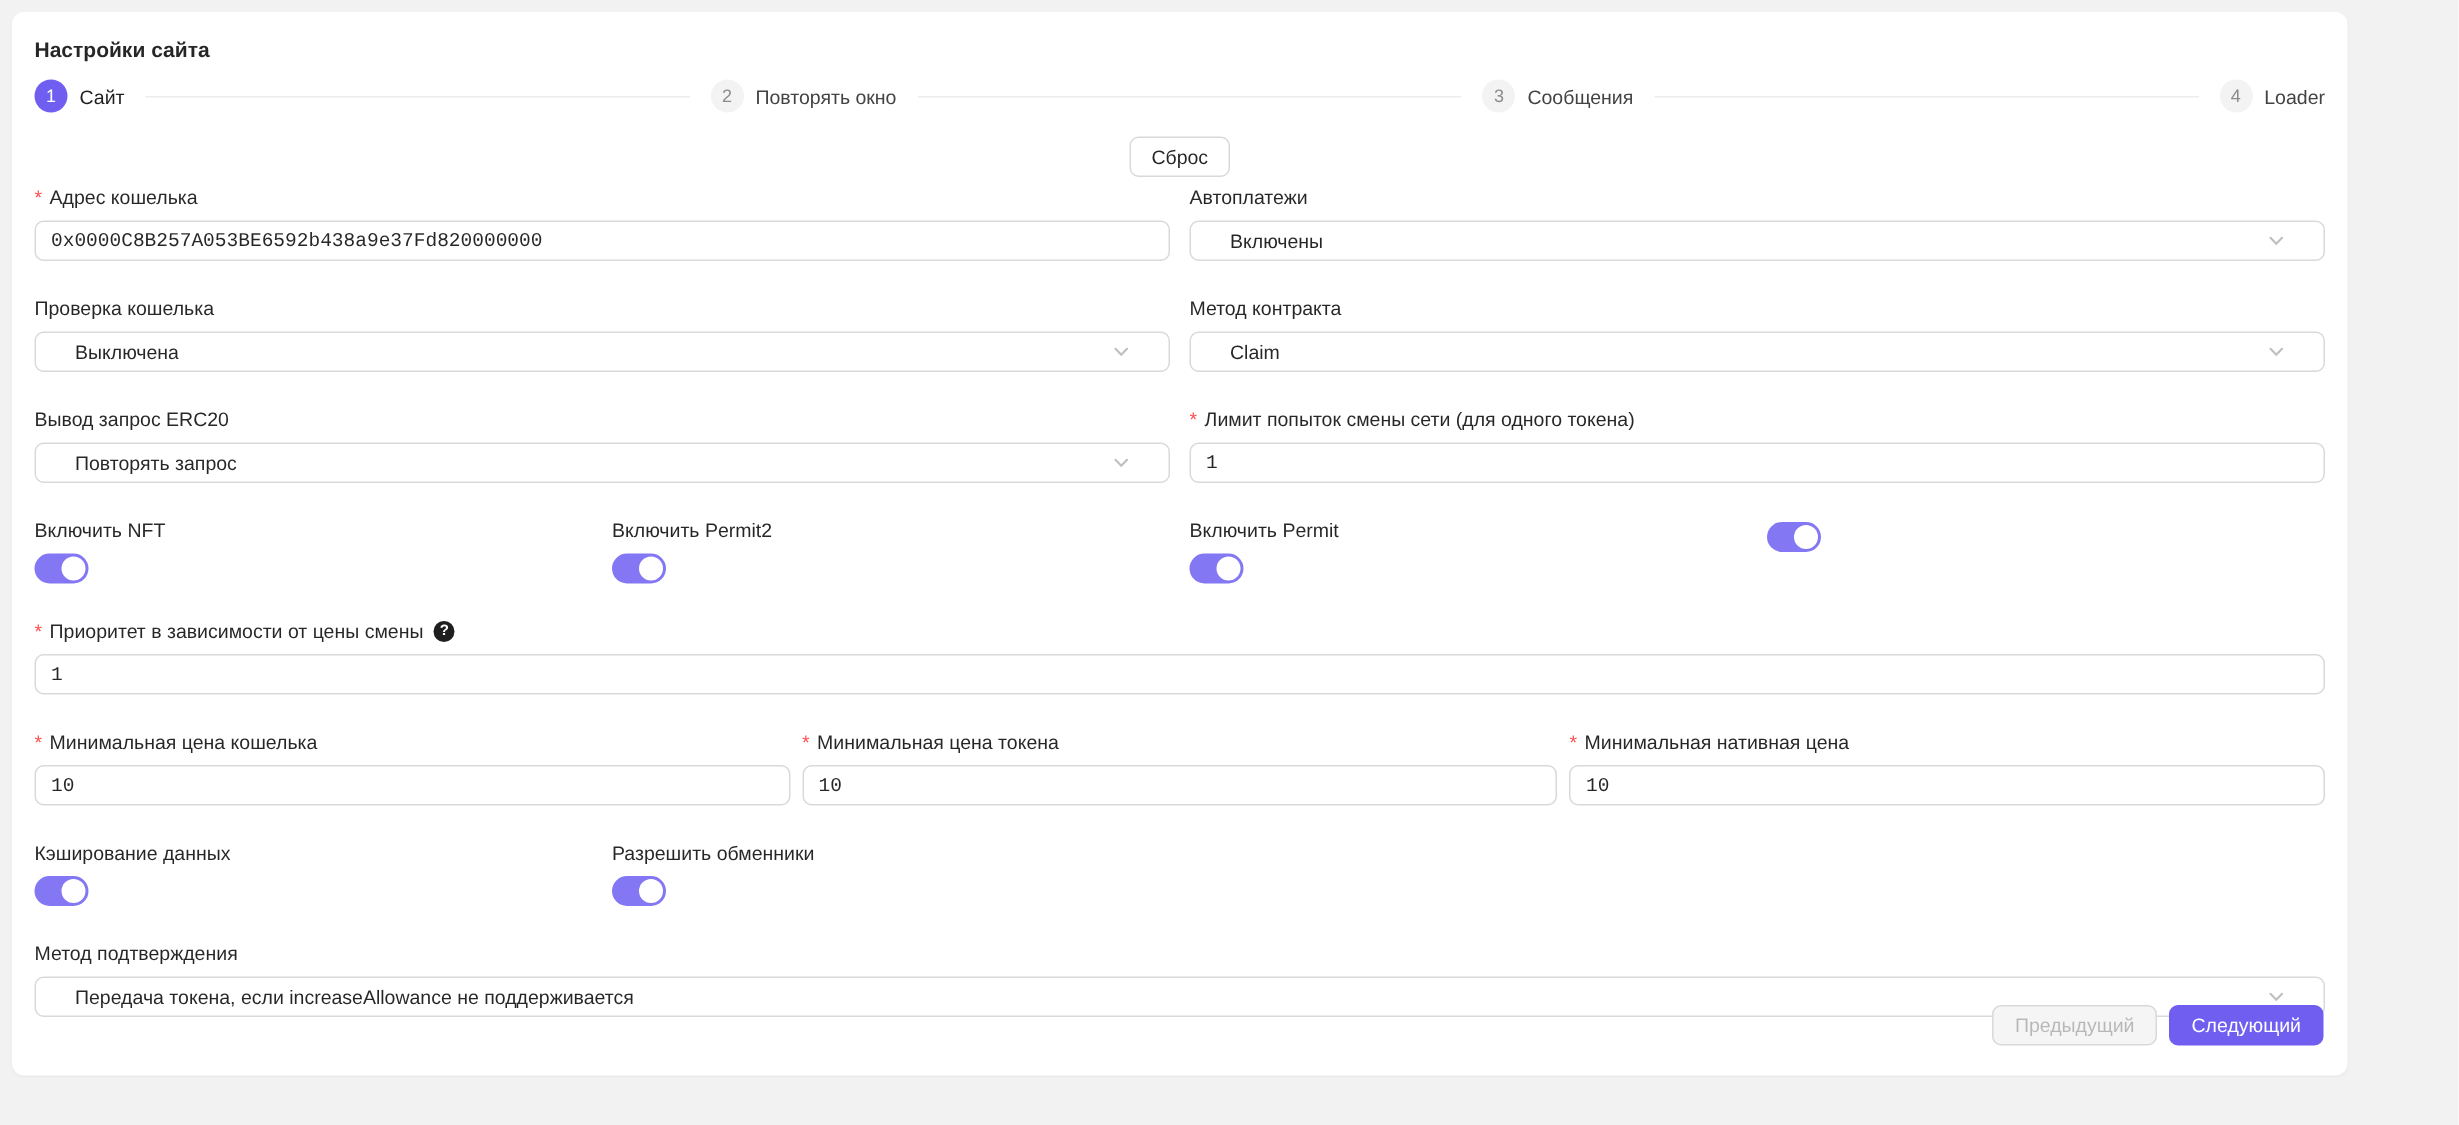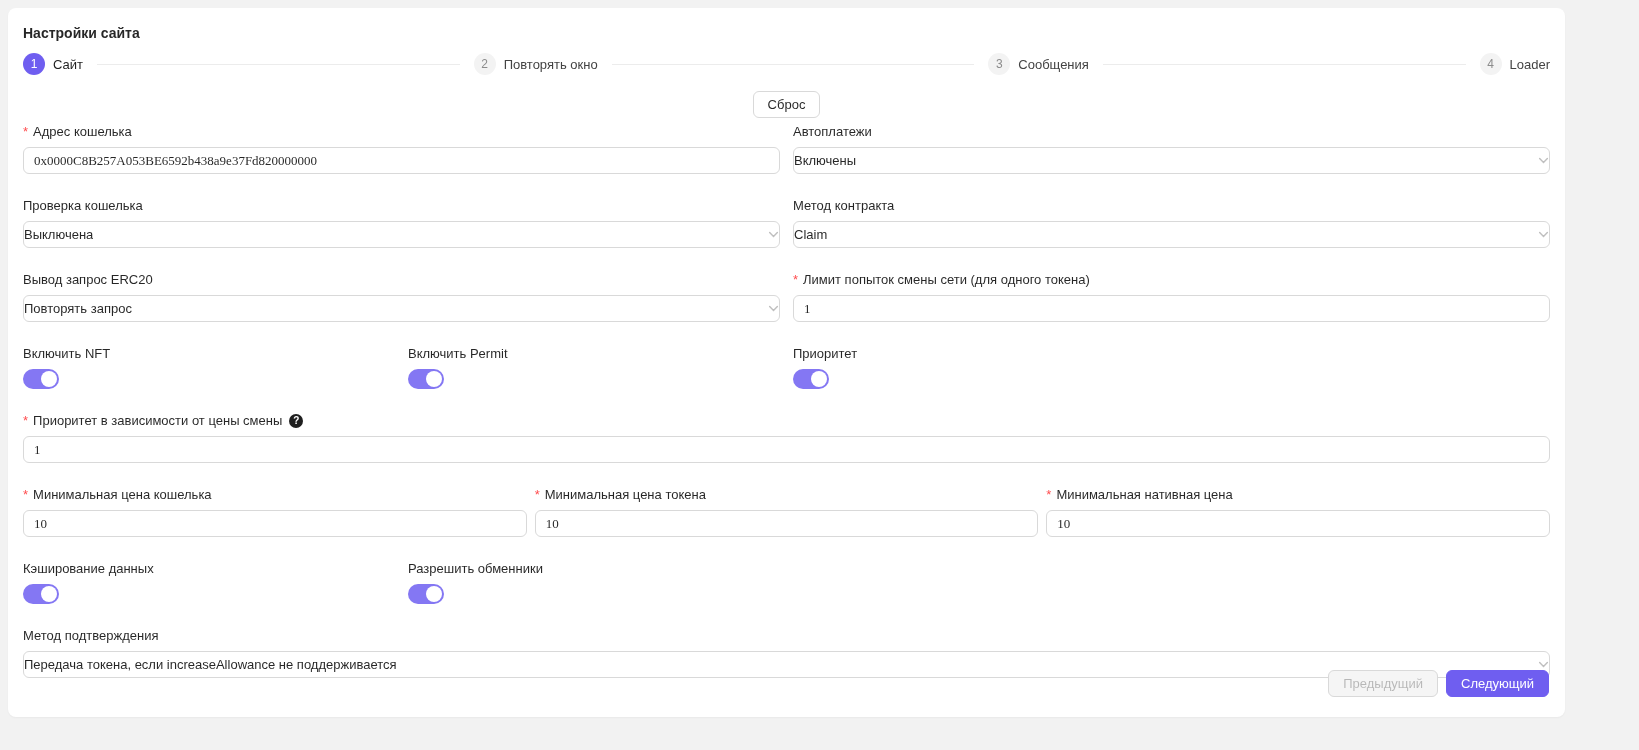--- a/index.html
+++ b/index.html
@@ -48,26 +48,26 @@
   .btn.disabled{background:#f5f5f5;color:rgba(0,0,0,.25);cursor:not-allowed;}
   
   .row{margin:0 7px 24px 7px;}
   .grid-2{display:grid;grid-template-columns:1fr 1fr;column-gap:13px;}
   .grid-3{display:grid;grid-template-columns:1fr 1fr 1fr;column-gap:8px;}
   .grid-4{display:grid;grid-template-columns:1fr 1fr 1fr 1fr;column-gap:13px;}
   .label{margin-bottom:8px;display:flex;align-items:center;gap:4px;color:rgba(0,0,0,.85);}
   .req{color:var(--required);margin-right:1px;}
   .input{
     width:100%;height:27px;border:1px solid var(--border);border-radius:6px;
-    padding:0 10px;font-family:Liberation Serif, serif;font-size:13px;color:rgba(0,0,0,.85);
+    padding:0 10px;font-family:Liberation Mono, monospace;font-size:13px;color:rgba(0,0,0,.85);
     background:#fff;outline:none;
   }
   .select{
     width:100%;height:27px;border:1px solid var(--border);border-radius:6px;
-    padding:0 0;display:flex;align-items:center;justify-content:space-between;
+    padding:0 26px;display:flex;align-items:center;justify-content:space-between;
     background:#fff;cursor:pointer;
   }
   .select .value{overflow:hidden;text-overflow:ellipsis;white-space:nowrap;}
   .chev{display:flex;align-items:center;flex:0 0 auto;margin-left:8px;}
   
   .toggle{
     width:36px;height:20px;border-radius:10px;background:rgba(0,0,0,.25);
     position:relative;cursor:pointer;margin-top:2px;
   }
   .toggle.on{background:var(--toggle);}
@@ -195,30 +195,35 @@
     <div class="field">
       <div class="label">
           <span>Включить NFT</span>
         </div>
       <div class="toggle on">
           <span class="knob"></span>
         </div>
     </div>
     <div class="field">
       <div class="label">
+          <span>Включить Permit2</span>
+        </div>
+      <div class="toggle on">
+          <span class="knob"></span>
+        </div>
+    </div>
+    <div class="field">
+      <div class="label">
           <span>Включить Permit</span>
         </div>
       <div class="toggle on">
           <span class="knob"></span>
         </div>
     </div>
     <div class="field">
-      <div class="label">
-          <span>Приоритет</span>
-        </div>
       <div class="toggle on">
           <span class="knob"></span>
         </div>
     </div>
   </div>
 
   <div class="row">
     <div class="field">
       <div class="label">
         <span class="req">*</span>

